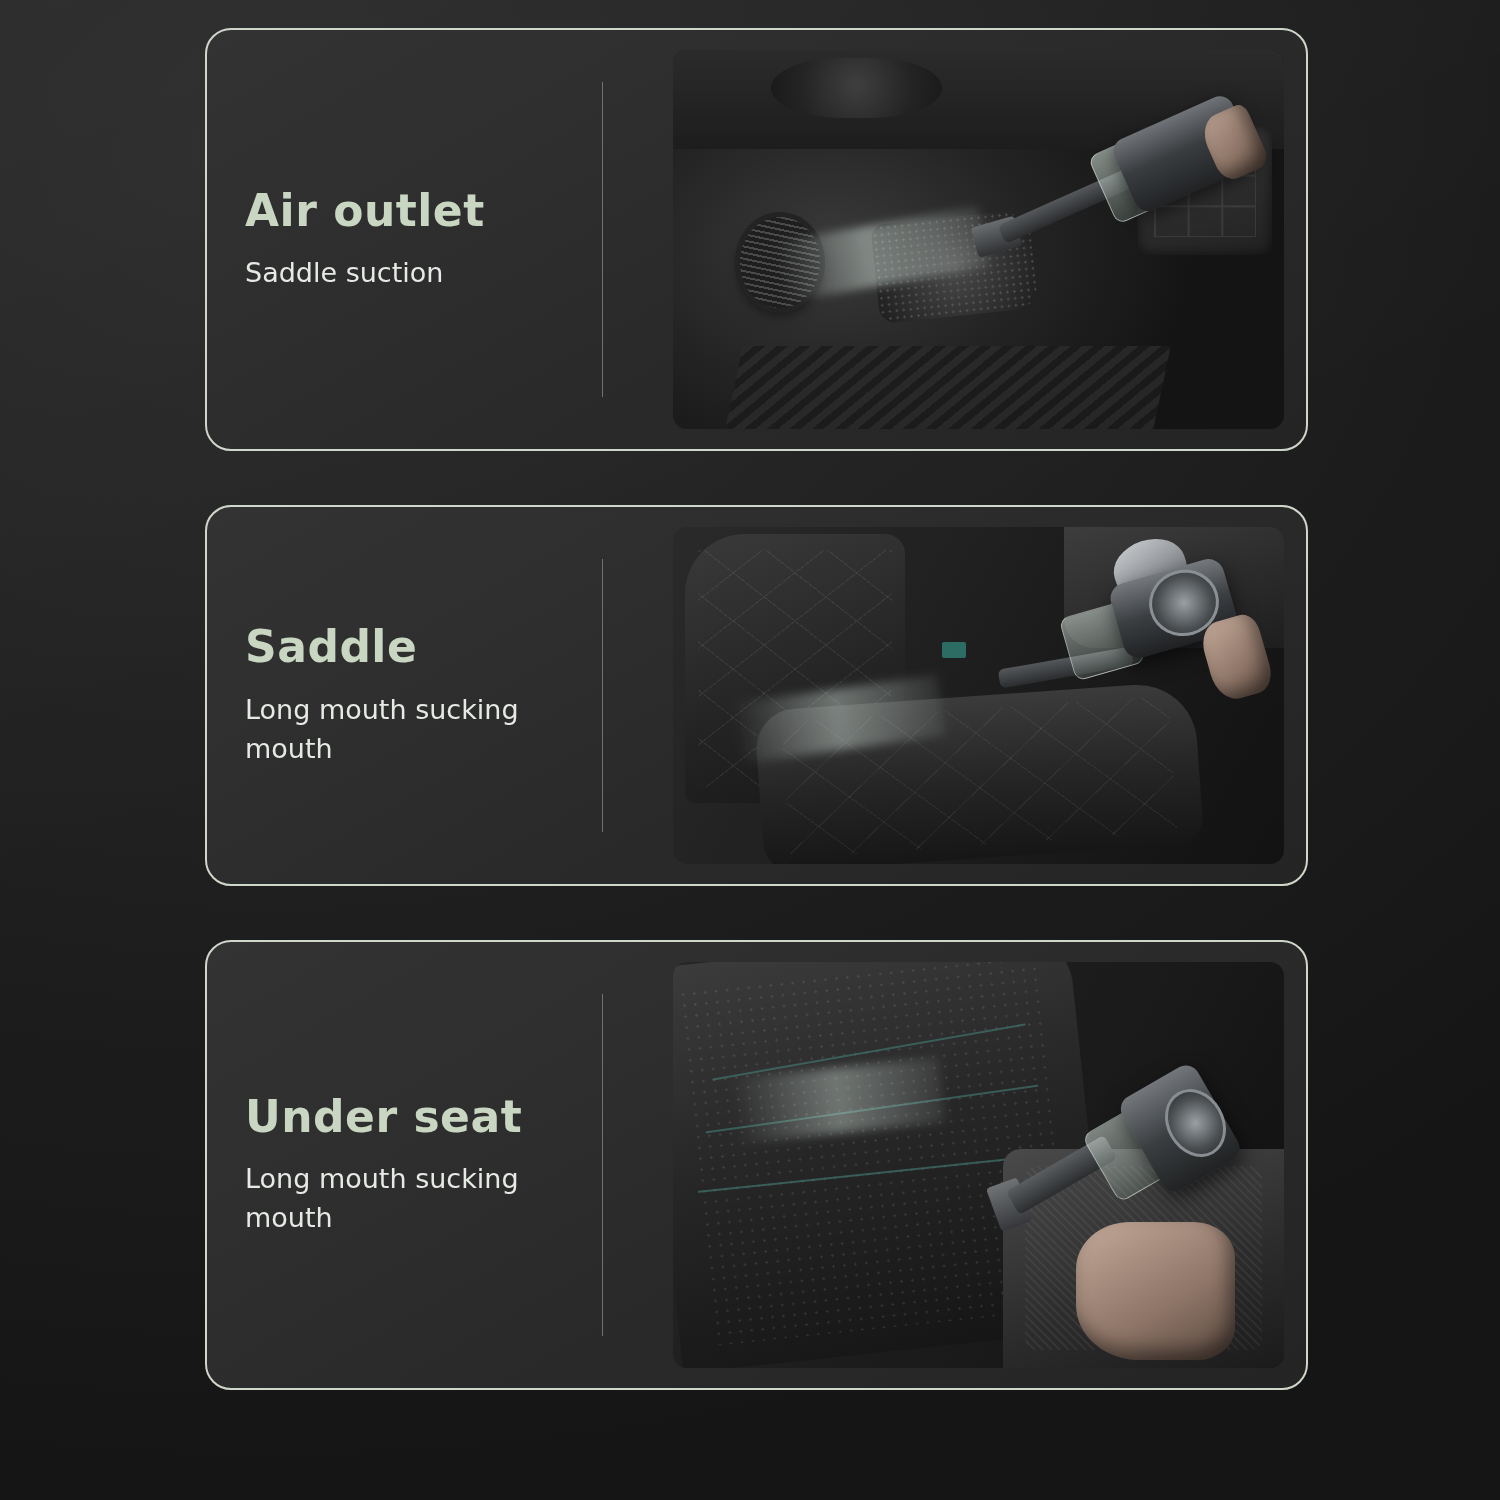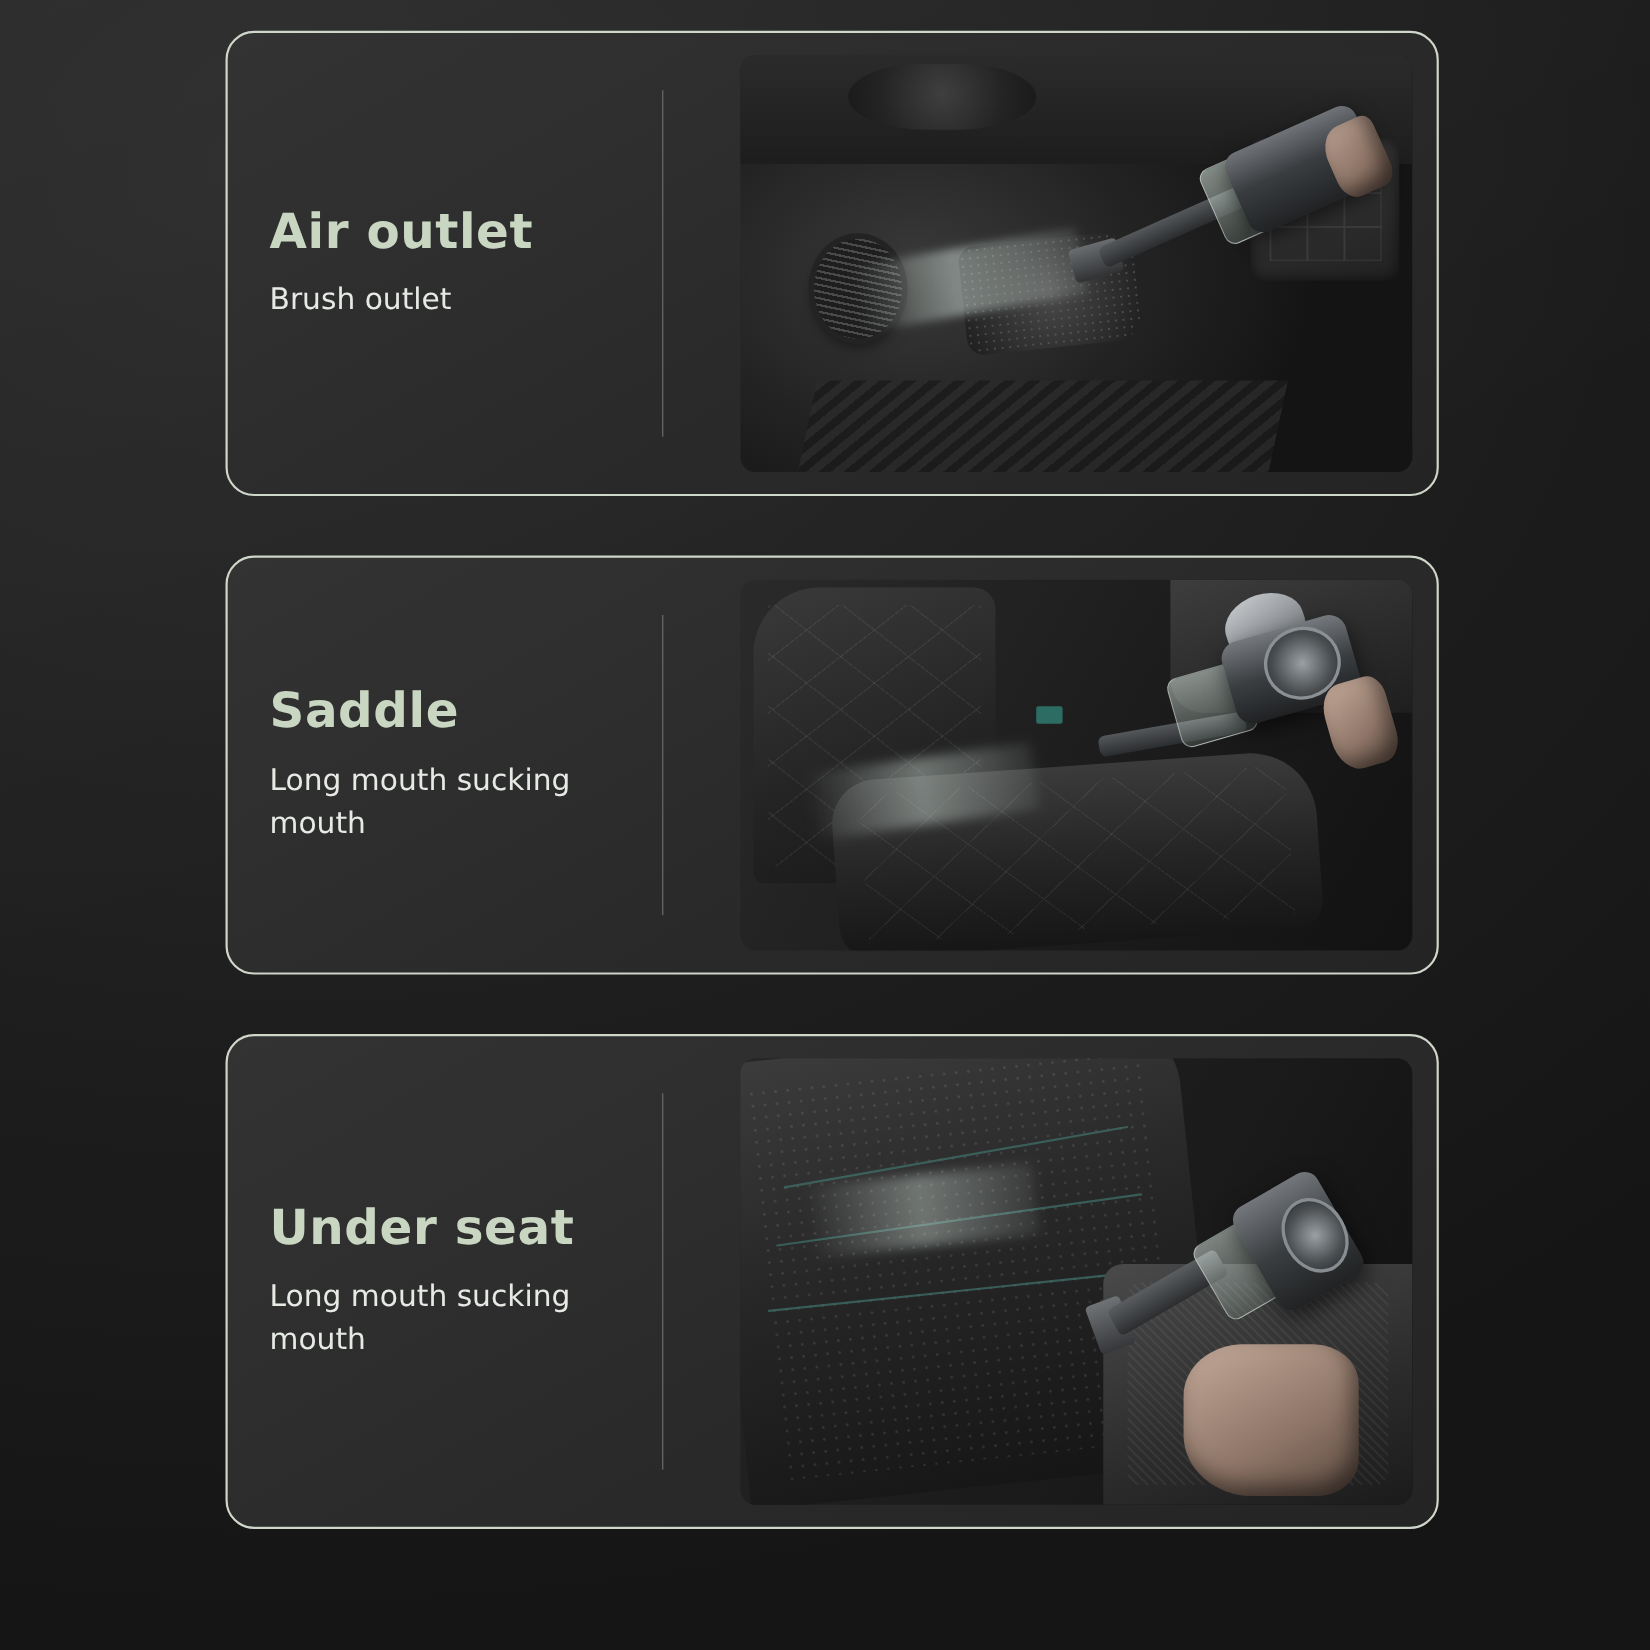--- a/index.html
+++ b/index.html
@@ -372,21 +372,21 @@
 </head>
 <body>
 
 <div class="page-bg"></div>
 
 <div class="sheet">
 
   <div class="card card-1">
     <div class="card-text">
       <div class="card-title">Air outlet</div>
-      <div class="card-sub">Brush outlet</div>
+      <div class="card-sub">Saddle suction</div>
     </div>
     <div class="divider"></div>
     <div class="card-media">
       <div class="photo ph1">
         <div class="dash-top"></div>
         <div class="speaker-top"></div>
         <div class="vent-round"></div>
         <div class="grille"></div>
         <div class="panel-right"></div>
         <div class="floor"></div>

